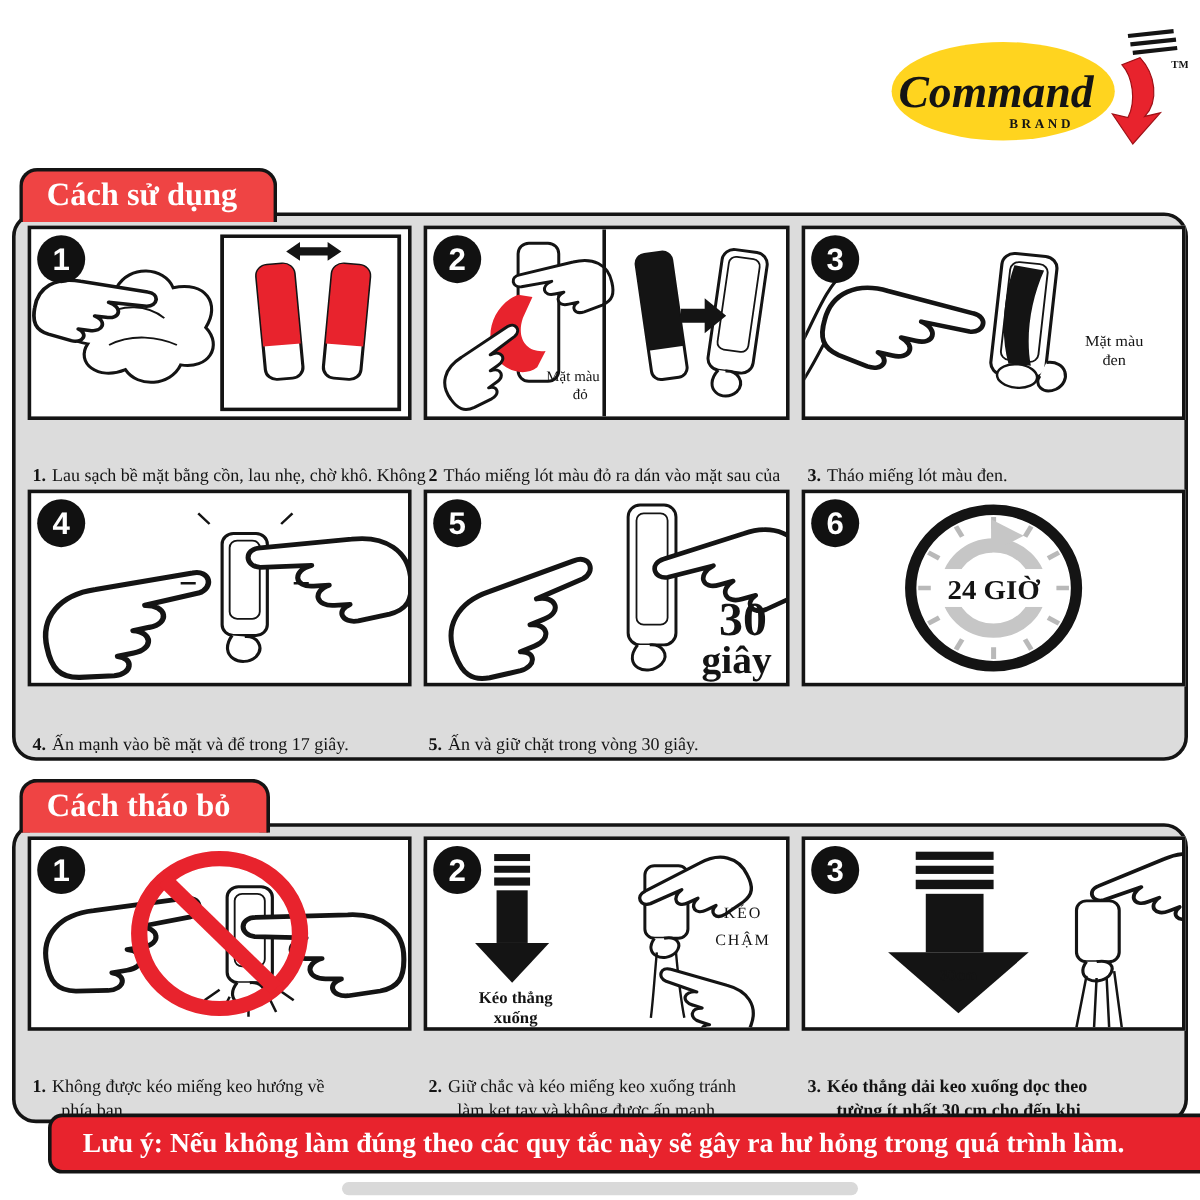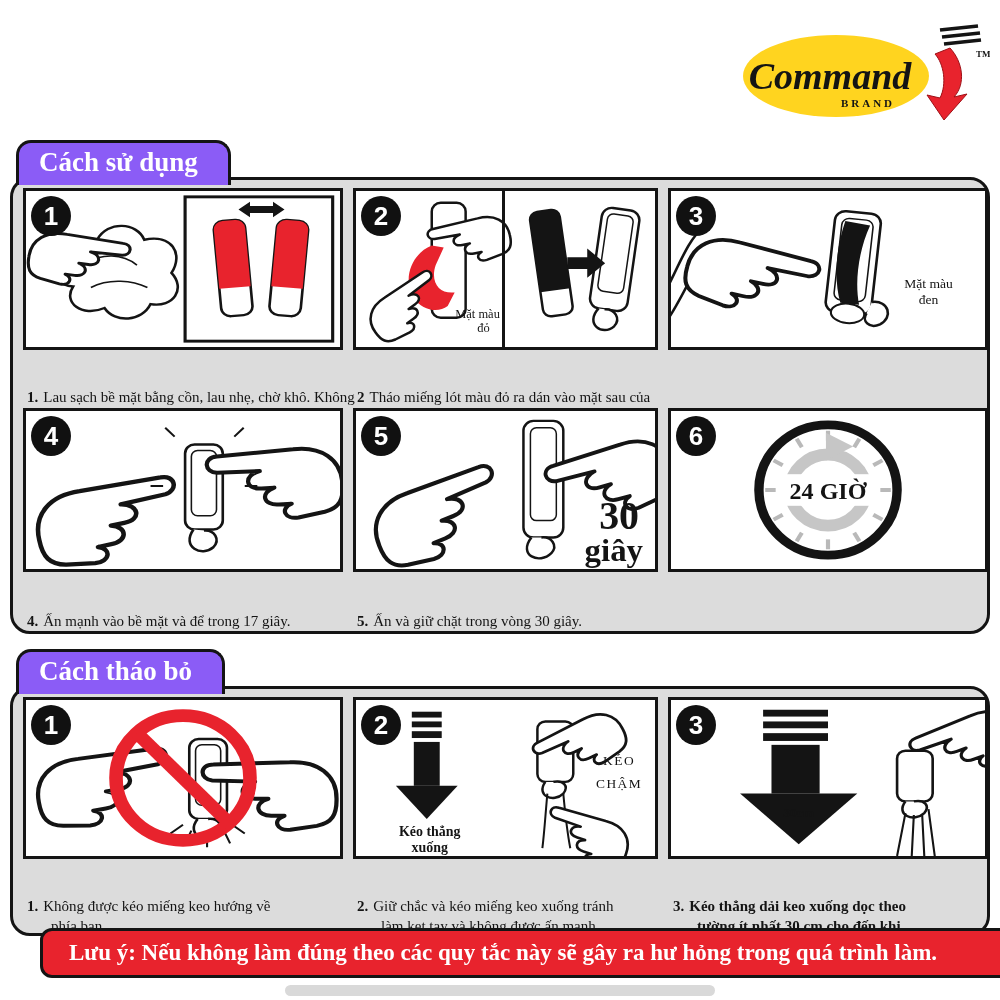--- a/index.html
+++ b/index.html
@@ -2,21 +2,21 @@
 <html><head>
 <meta charset="utf-8">
 <style>
   * { margin:0; padding:0; box-sizing:border-box; }
   html,body { width:1000px; height:1000px; background:#fff; font-family:"Liberation Serif", serif; color:#141414; }
   .stage { position:relative; width:1000px; height:1000px; background:#fff; overflow:hidden; }
 
   .logo { position:absolute; left:728px; top:24px; width:262px; height:104px; }
 
   .section { position:absolute; }
-  .tab { position:absolute; top:0; left:6px; background:#8b5cf6; border:3px solid #141414; border-bottom:none;
+  .tab { position:absolute; top:0; left:6px; background:#ef4444; border:3px solid #141414; border-bottom:none;
          border-radius:15px 15px 0 0; color:#fff; font-weight:bold; font-size:27px; line-height:1;
          padding:6px 30px 9px 20px; z-index:3; }
   .panel { position:absolute; left:0; background:#dcdcdc; border:3px solid #141414; border-radius:20px; }
 
   .frame { position:absolute; background:#fff; border:3px solid #141414; }
   .frame svg { display:block; width:100%; height:100%; }
   .badge { position:absolute; z-index:2; top:5px; left:5px; width:40px; height:40px; border-radius:50%;
            background:#111; color:#fff; font-family:"Liberation Sans", sans-serif; font-weight:bold;
            font-size:26px; display:flex; align-items:center; justify-content:center; }
 
@@ -117,20 +117,23 @@
           <text x="246" y="100" font-size="13" text-anchor="middle">Mặt màu</text>
           <text x="246" y="116" font-size="13" text-anchor="middle">đen</text>
         </svg>
       </div>
 
       <div class="cap" style="left:14px; top:174px; width:330px;">
         <b>1.</b><span>Lau sạch bề mặt bằng cồn, lau nhẹ, chờ khô. Không sử dụng chất tẩy rửa trong gia đình.</span>
       </div>
       <div class="cap" style="left:344px; top:174px; width:298px;">
         <b>2</b><span>Tháo miếng lót màu đỏ ra dán vào mặt sau của móc.</span>
+      </div>
+      <div class="cap" style="left:660px; top:174px; width:312px;">
+        <b>3.</b><span>Tháo miếng lót màu đen.</span>
       </div>
 
       <div class="frame" style="left:10px; top:228px; width:320px; height:164px;">
         <div class="badge">4</div>
         <svg viewBox="0 0 300 160" preserveAspectRatio="none">
           <g>
             <rect x="152" y="34" width="36" height="86" rx="9" fill="#fff" stroke="#141414" stroke-width="2.5"></rect>
             <rect x="158" y="40" width="24" height="66" rx="6" fill="none" stroke="#141414" stroke-width="1.5"></rect>
             <path d="M160,120 C148,138 168,148 179,138 C186,130 180,120 170,121" fill="#fff" stroke="#141414" stroke-width="2.5"></path>
           </g>

